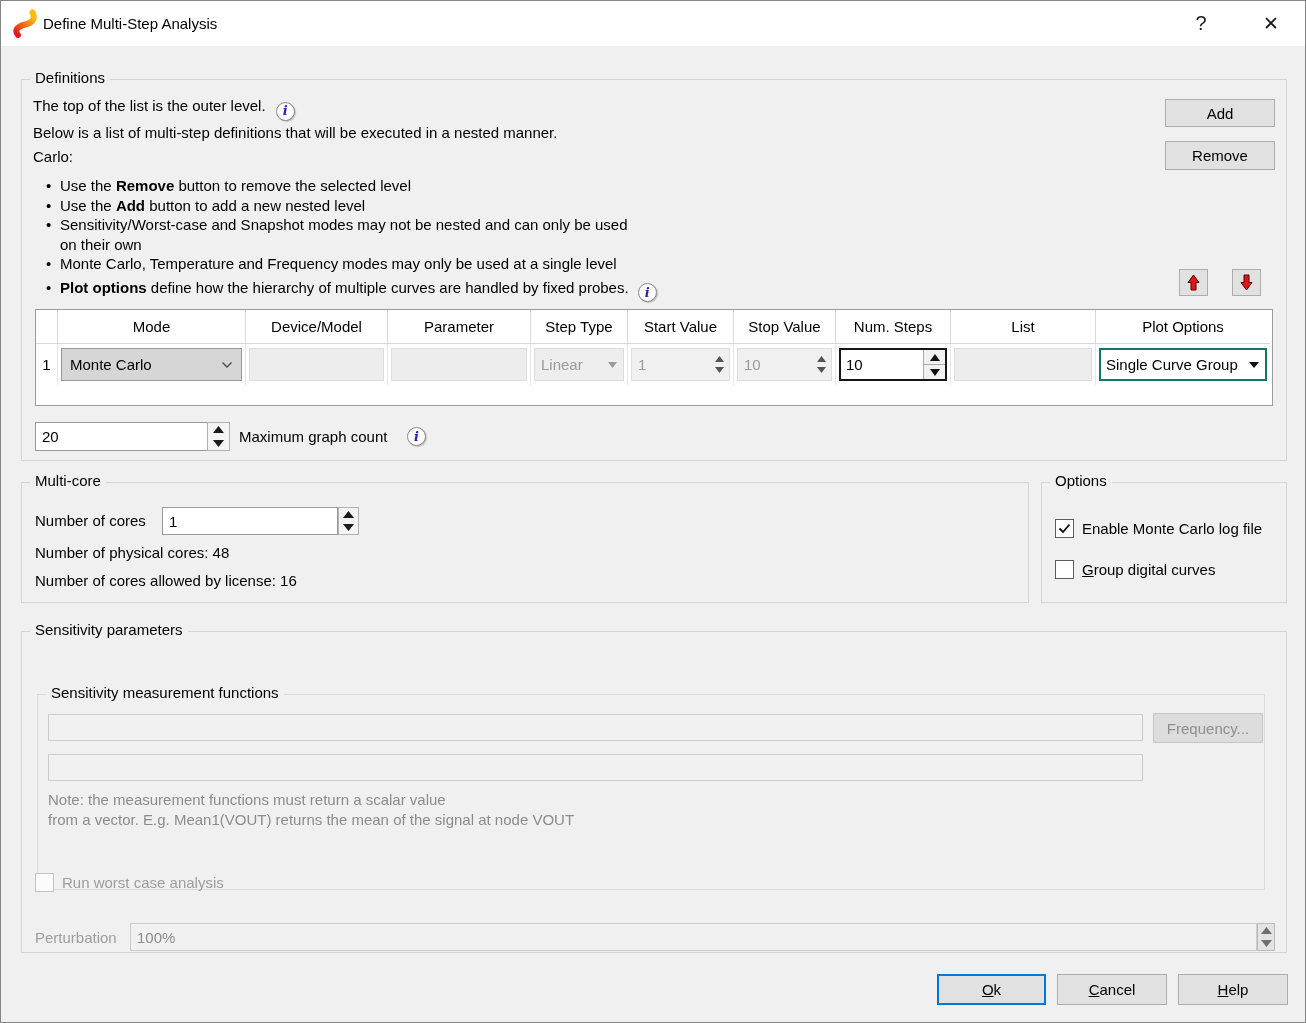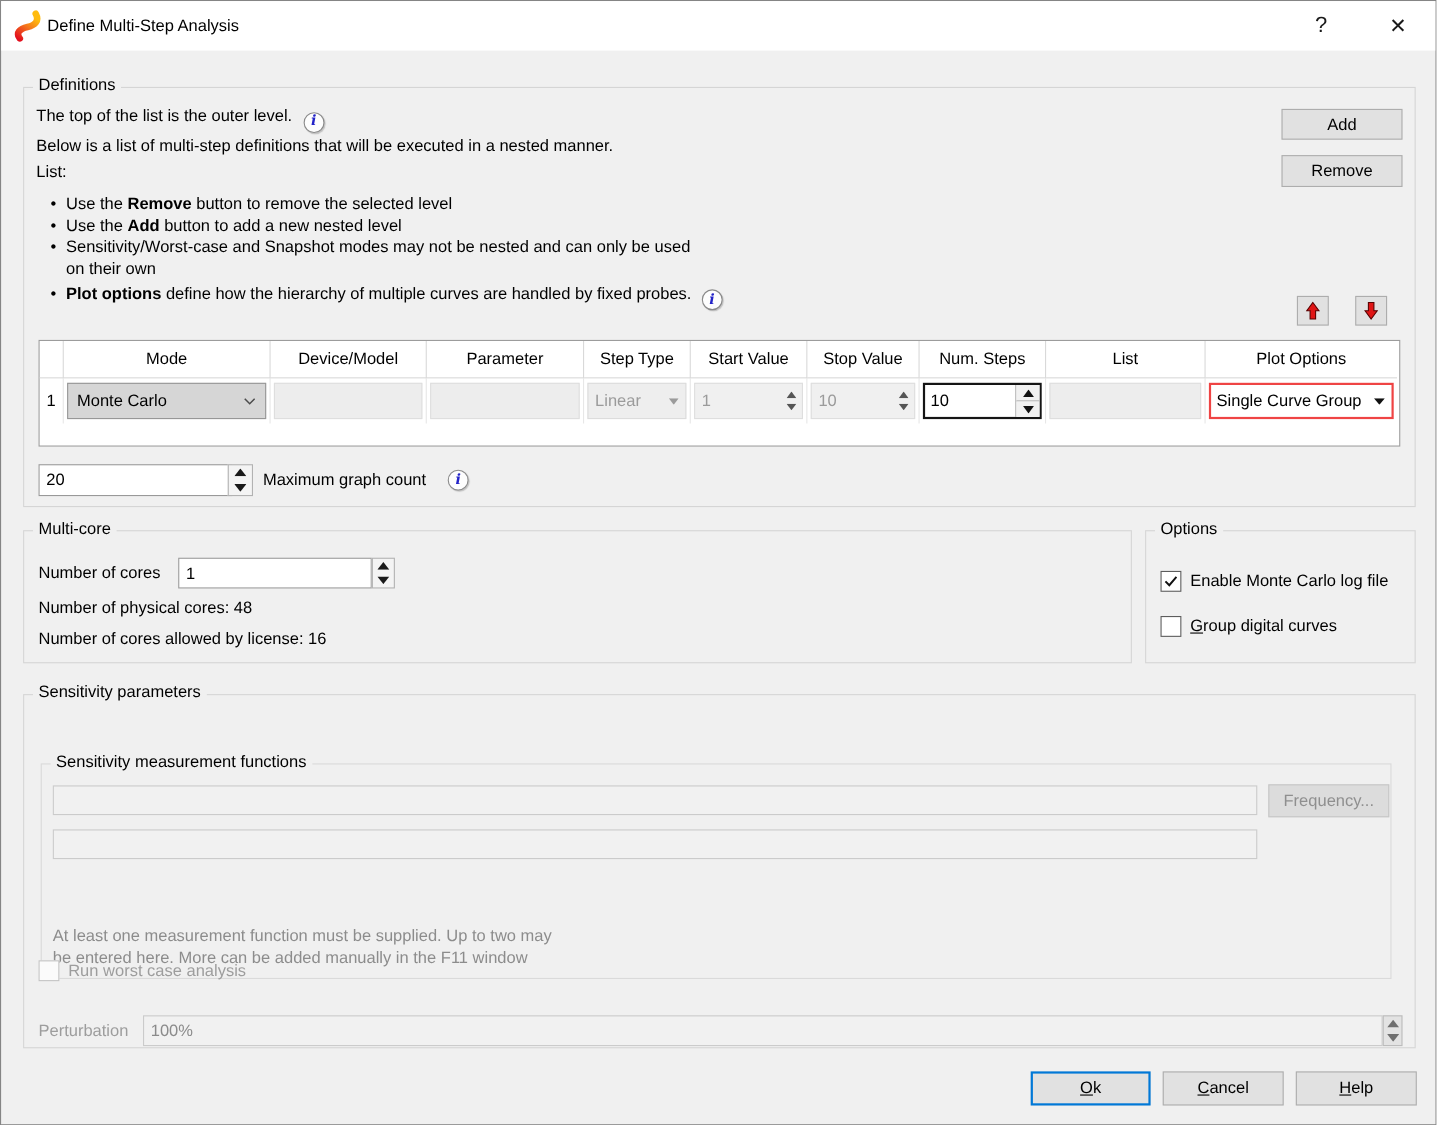--- a/index.html
+++ b/index.html
@@ -74,21 +74,21 @@
   .spin-dis { width:100%; height:33px; background:#f0f0f0; border:1px solid #dedede; color:#9b9b9b; display:flex; align-items:stretch; }
   .spin-dis .val { flex:1; display:flex; align-items:center; padding-left:6px; }
   .spin-dis .arrows { width:20px; display:flex; flex-direction:column; align-items:center; justify-content:center; gap:5px; }
 
   .spin-black { width:100%; height:33px; background:#fff; border:2px solid #151515; display:flex; align-items:stretch; }
   .spin-black .val { flex:1; display:flex; align-items:center; padding-left:5px; }
   .spin-black .arrows { width:22px; border-left:1px solid #a9a9a9; display:flex; flex-direction:column; }
   .spin-black .arrows .half { flex:1; background:#f1f1f1; display:flex; align-items:center; justify-content:center; }
   .spin-black .arrows .half.up { border-bottom:1px solid #a9a9a9; }
 
-  .combo-black { width:100%; height:33px; background:#fff; border:2px solid #ef4444; display:flex; align-items:center; padding:0 6px 0 5px; }
+  .combo-black { width:100%; height:33px; background:#fff; border:2px solid #0f766e; display:flex; align-items:center; padding:0 6px 0 5px; }
   .combo-black .grow { flex:1; white-space:nowrap; }
 
   
   .gray-note { position:absolute; color:#8c8c8c; line-height:19.5px; }
   .dis-label { color:#9d9d9d; }
 
   .static { position:absolute; white-space:nowrap; }
 
   .footer-btn { width:110px; height:31px; }
 </style>
@@ -116,27 +116,28 @@
   <div class="groupbox" style="left:20px; top:78px; width:1266px; height:382px;padding-left:46px;">
     <span class="gb-title">Definitions</span>
 
     <div class="intro">
       <div>
         <span>The top of the list is the outer level.</span>
         <span class="info-icon" style="margin-left:6px;">i</span>
       </div>
       <div>Below is a list of multi-step definitions that will be executed in a nested manner.</div>
     </div>
-    <div class="note-label">List:</div>
+    <div class="note-label">Carlo:</div>
 
     <ul class="bullets">
       <li><span class="pre-line">Use the </span><span class="b-bold">Remove</span><span class="pre-line"> button to remove the selected level</span></li>
       <li><span class="pre-line">Use the </span><span class="b-bold">Add</span><span class="pre-line"> button to add a new nested level</span></li>
       <li><span class="pre-line">Sensitivity/Worst-case and Snapshot modes may not be nested and can only be used
 on their own</span><span class="b-bold"></span><span class="pre-line"></span></li>
+      <li><span class="pre-line">Monte Carlo, Temperature and Frequency modes may only be used at a single level</span><span class="b-bold"></span><span class="pre-line"></span></li>
       <li class="spaced"><span class="pre-line"></span><span class="b-bold">Plot options</span><span class="pre-line"> define how the hierarchy of multiple curves are handled by fixed probes.</span>
         <span class="info-icon" style="margin-left:5px;">i</span></li>
     </ul>
 
     <div class="btn" style="left:1143px; top:19px; width:110px; height:28px;">Add</div>
     <div class="btn" style="left:1143px; top:61px; width:110px; height:29px;">Remove</div>
 
     <div class="btn arrow-btn" style="left:1157px; top:189px;">
       <svg width="13" height="17" viewBox="0 0 13 17">
           <path d="M6.5 1 L12 8.5 H9 V16 H4 V8.5 H1 Z" fill="#e01515" stroke="#5a0000" stroke-width="1"></path>
@@ -291,22 +292,22 @@
   </div>
 
   <div class="groupbox" style="left:20px; top:630px; width:1266px; height:322px;">
     <span class="gb-title">Sensitivity parameters</span>
 
     <div class="groupbox" style="left:15px; top:48px; width:1228px; height:196px; border-color:#dadada;margin-top:14px;">
       <span class="gb-title">Sensitivity measurement functions</span>
       <input class="input disabled" disabled="" style="left: 10px; top: 19px; width: 1095px; height: 27px;" value="">
       <div class="btn btn-disabled" style="left:1115px; top:18px; width:110px; height:30px;">Frequency...</div>
       <input class="input disabled" disabled="" style="left: 10px; top: 59px; width: 1095px; height: 27px;" value="">
-      <div class="gray-note pre-line" style="left:10px; top:146px;">At least one measurement function must be supplied. Up to two may
-be entered here. More can be added manually in the F11 window</div>
+      <div class="gray-note pre-line" style="left:10px; top:95px;">Note: the measurement functions must return a scalar value
+from a vector. E.g. Mean1(VOUT) returns the mean of the signal at node VOUT</div>
     </div>
 
     <span class="cb disabled" style="left:13px; top:241px;">
       
     </span>
     <span class="cb-label dis-label" style="left:40px; top:242px;">Run worst case analysis</span>
 
     <span class="static dis-label" style="left:13px; top:297px;">Perturbation</span>
     <input class="input disabled" disabled="" style="left: 108px; top: 291px; width: 1127px; height: 28px;" value="100%">
     <div class="spinner disabled" style="left:1235px; top:291px; width:18px; height:28px;">

